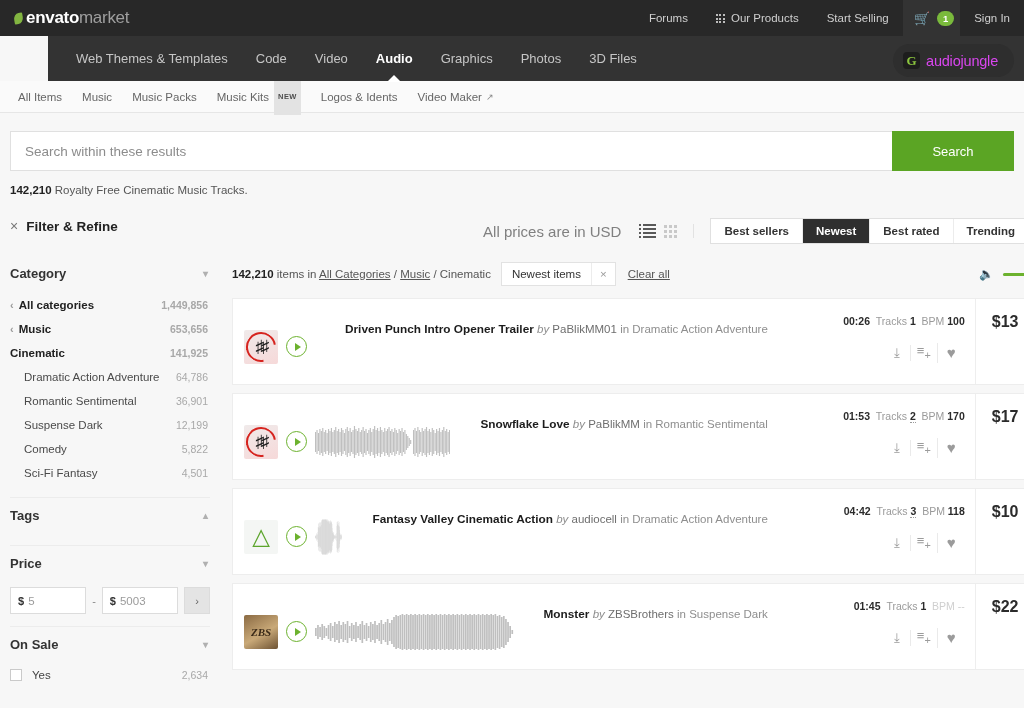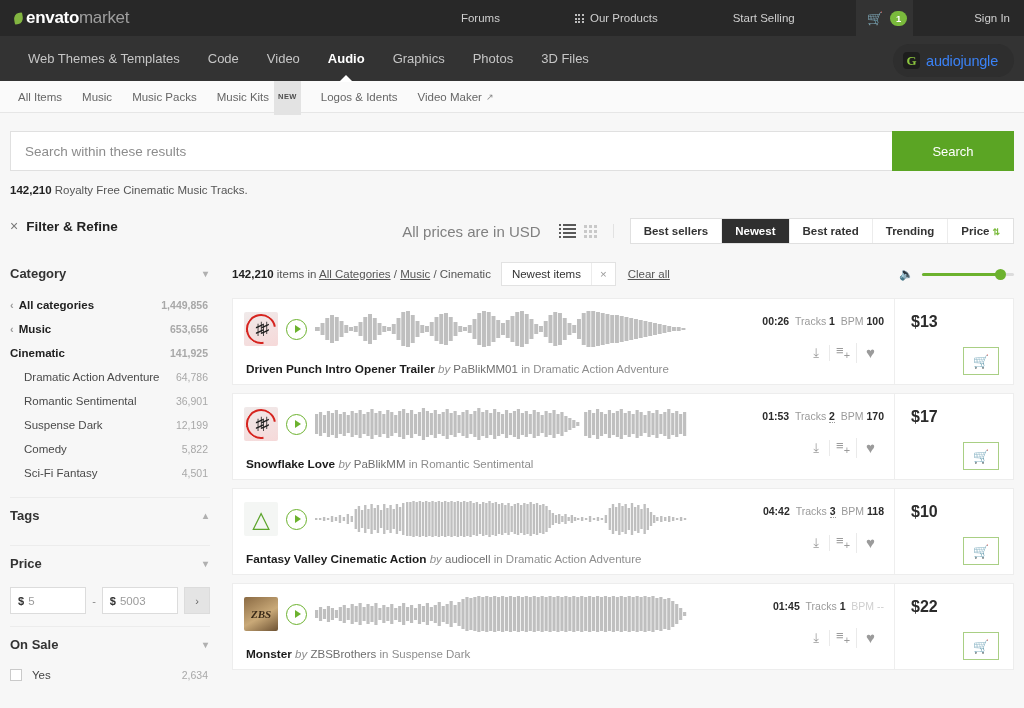--- a/index.html
+++ b/index.html
@@ -19,21 +19,21 @@
     padding: 0 0 0 14px; position: relative;
   }
   .logo { display: flex; align-items: baseline; font-size: 17px; font-weight: bold; letter-spacing: -0.3px; }
   .logo .leaf {
     width: 9px; height: 11px; background: #82b541;
     border-radius: 60% 10% 60% 10%; display: inline-block;
     margin-right: 3px; transform: rotate(-10deg); align-self: center;
   }
   .logo .envato { color: #fff; }
   .logo .market { color: #9e9e9e; font-weight: normal; }
-  .topnav { display: flex; align-items: flex-end; height: 36px; gap: 47px; }
+  .topnav { display: flex; align-items: flex-end; height: 36px; }
   .topnav a {
     color: #cfcfcf; font-size: 11.5px; text-decoration: none;
     padding: 0 14px; line-height: 36px; white-space: nowrap;
   }
   .grid-dots {
     display: inline-grid; grid-template-columns: repeat(3, 2px);
     grid-template-rows: repeat(3, 2px); gap: 1.5px;
     margin-right: 6px; vertical-align: middle;
   }
   .grid-dots i { background: #bdbdbd; width: 2px; height: 2px; display: block; }
@@ -43,21 +43,21 @@
   }
   .cart-icon { color: #ddd; font-size: 13px; margin-right: 6px; }
   .cart-count {
     background: #7aba3c; color: #fff; font-size: 9.5px; font-weight: bold;
     border-radius: 9px; padding: 2px 6px; min-width: 17px; text-align: center;
   }
 
   
   .mainnav {
     height: 45px; background: #333333;
-    display: flex; align-items: flex-end; padding-left: 14px; position: relative;
+    display: flex; align-items: flex-end; padding-left: 14px; position: relative; margin-left: 48px;
   }
   .mainnav a {
     color: #c6c6c6; font-size: 13px; text-decoration: none;
     padding: 0 14px; line-height: 45px; position: relative;
   }
   .mainnav a.active { color: #fff; font-weight: bold; }
   .mainnav a.active::after {
     content: ""; position: absolute; bottom: -1px; left: 50%;
     margin-left: -7px; border-left: 7px solid transparent;
     border-right: 7px solid transparent; border-bottom: 7px solid #fff;
@@ -66,21 +66,21 @@
     position: absolute; right: 10px; top: 8px;
     background: #2e2e2e; border-radius: 22px; padding: 8px 16px 8px 10px;
     display: flex; align-items: center; gap: 6px;
   }
   .aj-badge .aj-mark {
     width: 17px; height: 17px; border-radius: 4px; background: #1d1d1d;
     color: #8cc63f; font-size: 13px; font-weight: bold;
     display: flex; align-items: center; justify-content: center;
     font-family: "Liberation Serif", serif;
   }
-  .aj-badge .aj-text { color: #3b82f6; font-size: 14.5px; letter-spacing: -0.2px; }
+  .aj-badge .aj-text { color: #d946ef; font-size: 14.5px; letter-spacing: -0.2px; }
 
   
   .subnav {
     height: 32px; background: #fafafa; border-bottom: 1px solid #e6e6e6;
     display: flex; align-items: center; padding-left: 8px;
   }
   .subnav a {
     color: #666; font-size: 11.5px; text-decoration: none;
     padding: 0 10px; line-height: 32px; display: flex; align-items: center;
   }
@@ -195,21 +195,21 @@
     position: absolute; width: 11px; height: 11px; border-radius: 50%;
     background: #6cb22e; top: -4px; margin-left: -5px;
   }
 
   
   .cards { margin-top: 12px; }
   .card {
     background: #fff; border: 1px solid #ededed; margin-bottom: 8px;
     display: flex; height: 87px;
   }
-  .card-left { flex: 1; padding: 10px 0 0 11px; display: flex; flex-direction: column; min-width: 0; }
+  .card-left { flex: 1; padding: 10px 0 0 11px; display: flex; flex-direction: row; min-width: 0; gap: 28px; }
   .card-top { display: flex; align-items: center; gap: 8px; }
   .thumb {
     width: 34px; height: 34px; flex: none; border-radius: 2px;
     display: flex; align-items: center; justify-content: center;
     font-size: 15px; overflow: hidden; position: relative;
   }
   .thumb.t-pablik { background: linear-gradient(160deg,#f0eaea 0%,#f6d9d9 100%); }
   .thumb.t-pablik::before {
     content: "♯♯"; color: #1c1c1c; font-size: 17px; letter-spacing: -3px; font-weight: bold;
   }

